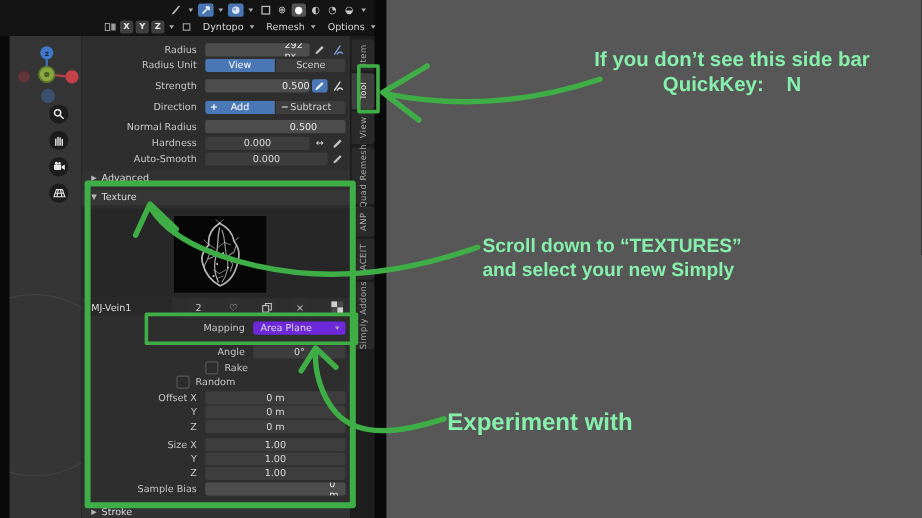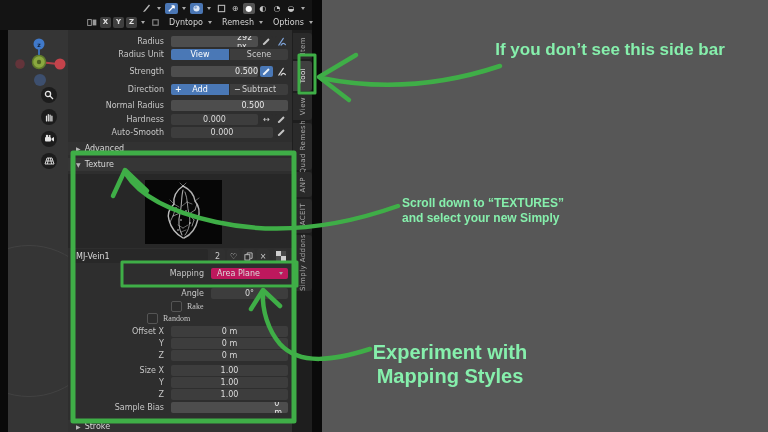--- a/index.html
+++ b/index.html
@@ -42,38 +42,38 @@
   .ibtn.bluebg{background:#4a78b6;}
   .seg{flex:1;display:flex;height:100%;border-radius:2px;overflow:hidden;gap:1px;}
   .seg>div{flex:1;display:flex;align-items:center;justify-content:center;background:#3d3d3d;color:#cfcfcf;position:relative;}
   .seg>div.sel{background:#4a78b6;color:#fff;}
   .pm{position:absolute;left:4px;font-weight:bold;}
   .hdr{position:absolute;left:0;right:0;height:13px;display:flex;align-items:center;gap:4px;
        font-size:8px;color:#d8d8d8;padding-left:8px;background:#333;}
   .hdr .tri{font-size:6px;color:#b5b5b5;}
   #previewstrip{position:absolute;left:0;right:0;top:144px;height:74px;background:#272727;}
   #previewimg{position:absolute;left:77px;top:150px;width:77px;height:64px;}
-  .dbrow{position:absolute;left:3px;right:4px;top:219px;height:14px;display:flex;gap:2px;align-items:center;font-size:8px;justify-content:space-between;}
+  .dbrow{position:absolute;left:3px;right:4px;top:219px;height:14px;display:flex;gap:15px;align-items:center;font-size:8px;justify-content:space-between;}
   .dbname{flex:1;height:100%;background:#282828;border-radius:2px;color:#dcdcdc;display:flex;align-items:center;padding-left:5px;}
   .dbbtn{height:100%;background:#303030;border-radius:2px;color:#c9c9c9;display:flex;align-items:center;justify-content:center;flex:none;}
-  .dropdown{flex:1;height:100%;background:#be185d;border-radius:2px;color:#dcdcdc;display:flex;align-items:center;
+  .dropdown{flex:1;height:100%;background:#6d28d9;border-radius:2px;color:#dcdcdc;display:flex;align-items:center;
             padding-left:6px;position:relative;}
   .dropdown .caret{position:absolute;right:3px;}
   .cb{width:9px;height:9px;background:#2c2c2c;border:1px solid #555;border-radius:2px;flex:none;}
-  .cbrow{gap:5px;font-family:Liberation Serif, serif;}
+  .cbrow{gap:5px;}
   
   .tab{position:absolute;left:1px;width:19px;background:#2a2a2a;border-radius:0 3px 3px 0;color:#a8a8a8;
        display:flex;align-items:center;justify-content:center;}
   .tab span{writing-mode:vertical-rl;transform:rotate(180deg);font-size:7px;letter-spacing:.4px;white-space:nowrap;}
   .tab.active{background:#3f3f3f;color:#ececec;}
   
   .note{position:absolute;color:#86efac;font-family:"Liberation Sans",sans-serif;font-weight:bold;line-height:1.22;}
   #note1{left:455px;top:40px;width:310px;font-size:17px;text-align:center;}
   #note1 .l2{white-space:pre;}
-  #note2{left:402px;top:196px;width:340px;font-size:12px;text-align:left;}
+  #note2{left:402px;top:196px;width:340px;font-size:16px;text-align:left;}
   #note3{left:355px;top:340px;width:190px;font-size:20px;text-align:center;}
   #overlay{position:absolute;left:0;top:0;width:768px;height:432px;pointer-events:none;}
 </style>
 </head>
 <body>
 
 <div id="stage">
 
   <div id="blender">
 
@@ -449,28 +449,28 @@
           <span>FACEIT</span>
         </div>
       <div class="tab" style="top:205px;height:56px">
           <span>Simply Addons</span>
         </div>
     </div>
   </div>
 
   <div class="note" id="note1">
     <div>If you don’t see this side bar</div>
+    <div class="l2">QuickKey:    N</div>
   </div>
   <div class="note" id="note2">
     <div>Scroll down to “TEXTURES”</div>
     <div>and select your new Simply</div>
   </div>
   <div class="note" id="note3">
     <div>Experiment with</div>
-    <div>Mapping Styles</div>
   </div>
 
   <svg id="overlay" viewBox="0 0 768 432">
     <g stroke="#3fae47" fill="none" stroke-linecap="round" stroke-linejoin="round">
 
       <rect x="299" y="55" width="16" height="38" stroke-width="3"></rect>
 
       <rect x="73" y="153" width="221" height="268" stroke-width="5"></rect>
 
       <rect x="122" y="262" width="175" height="24" stroke-width="3"></rect>

